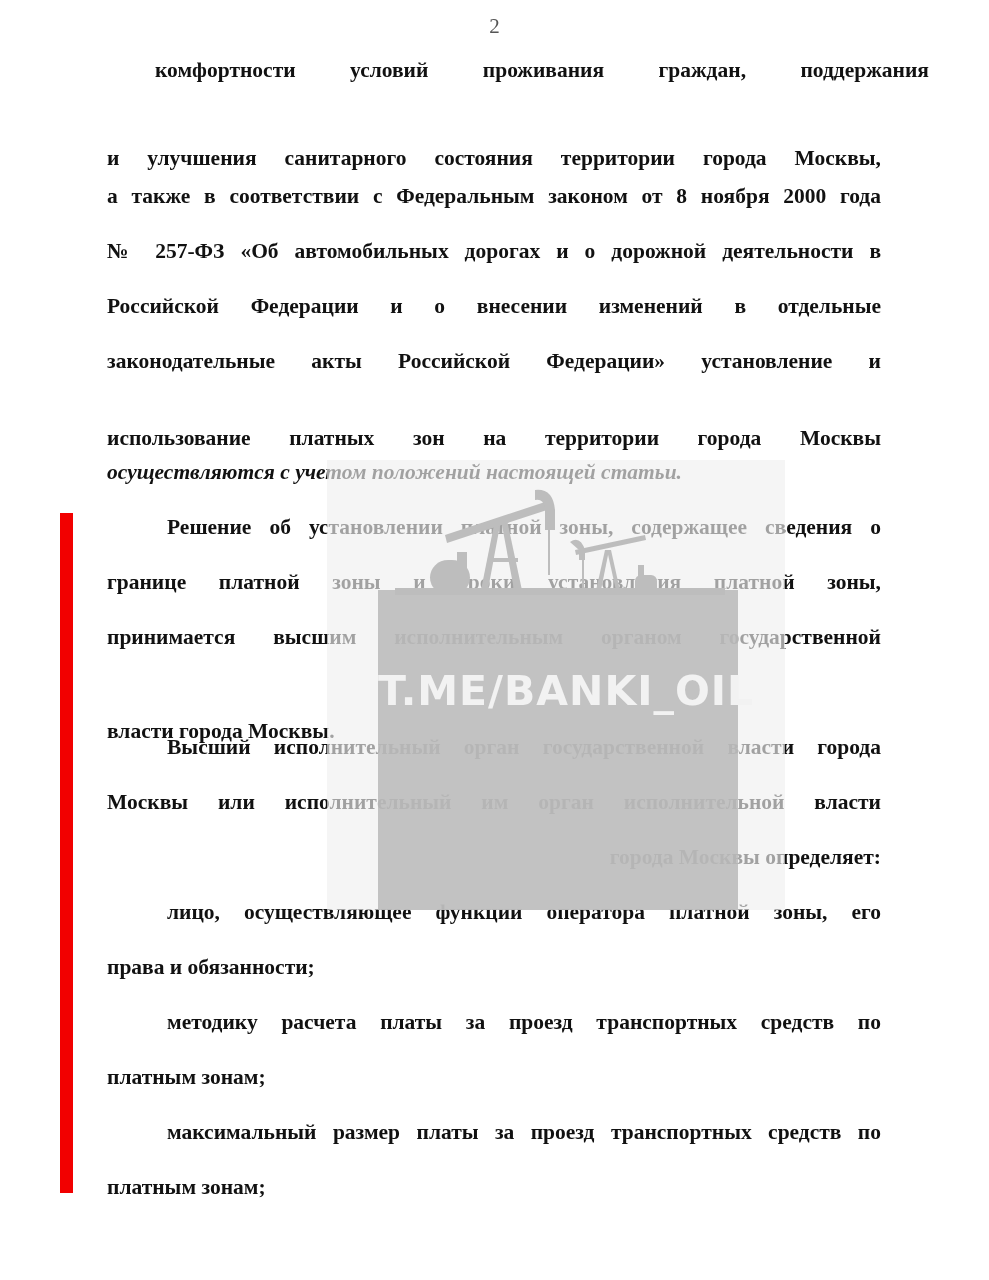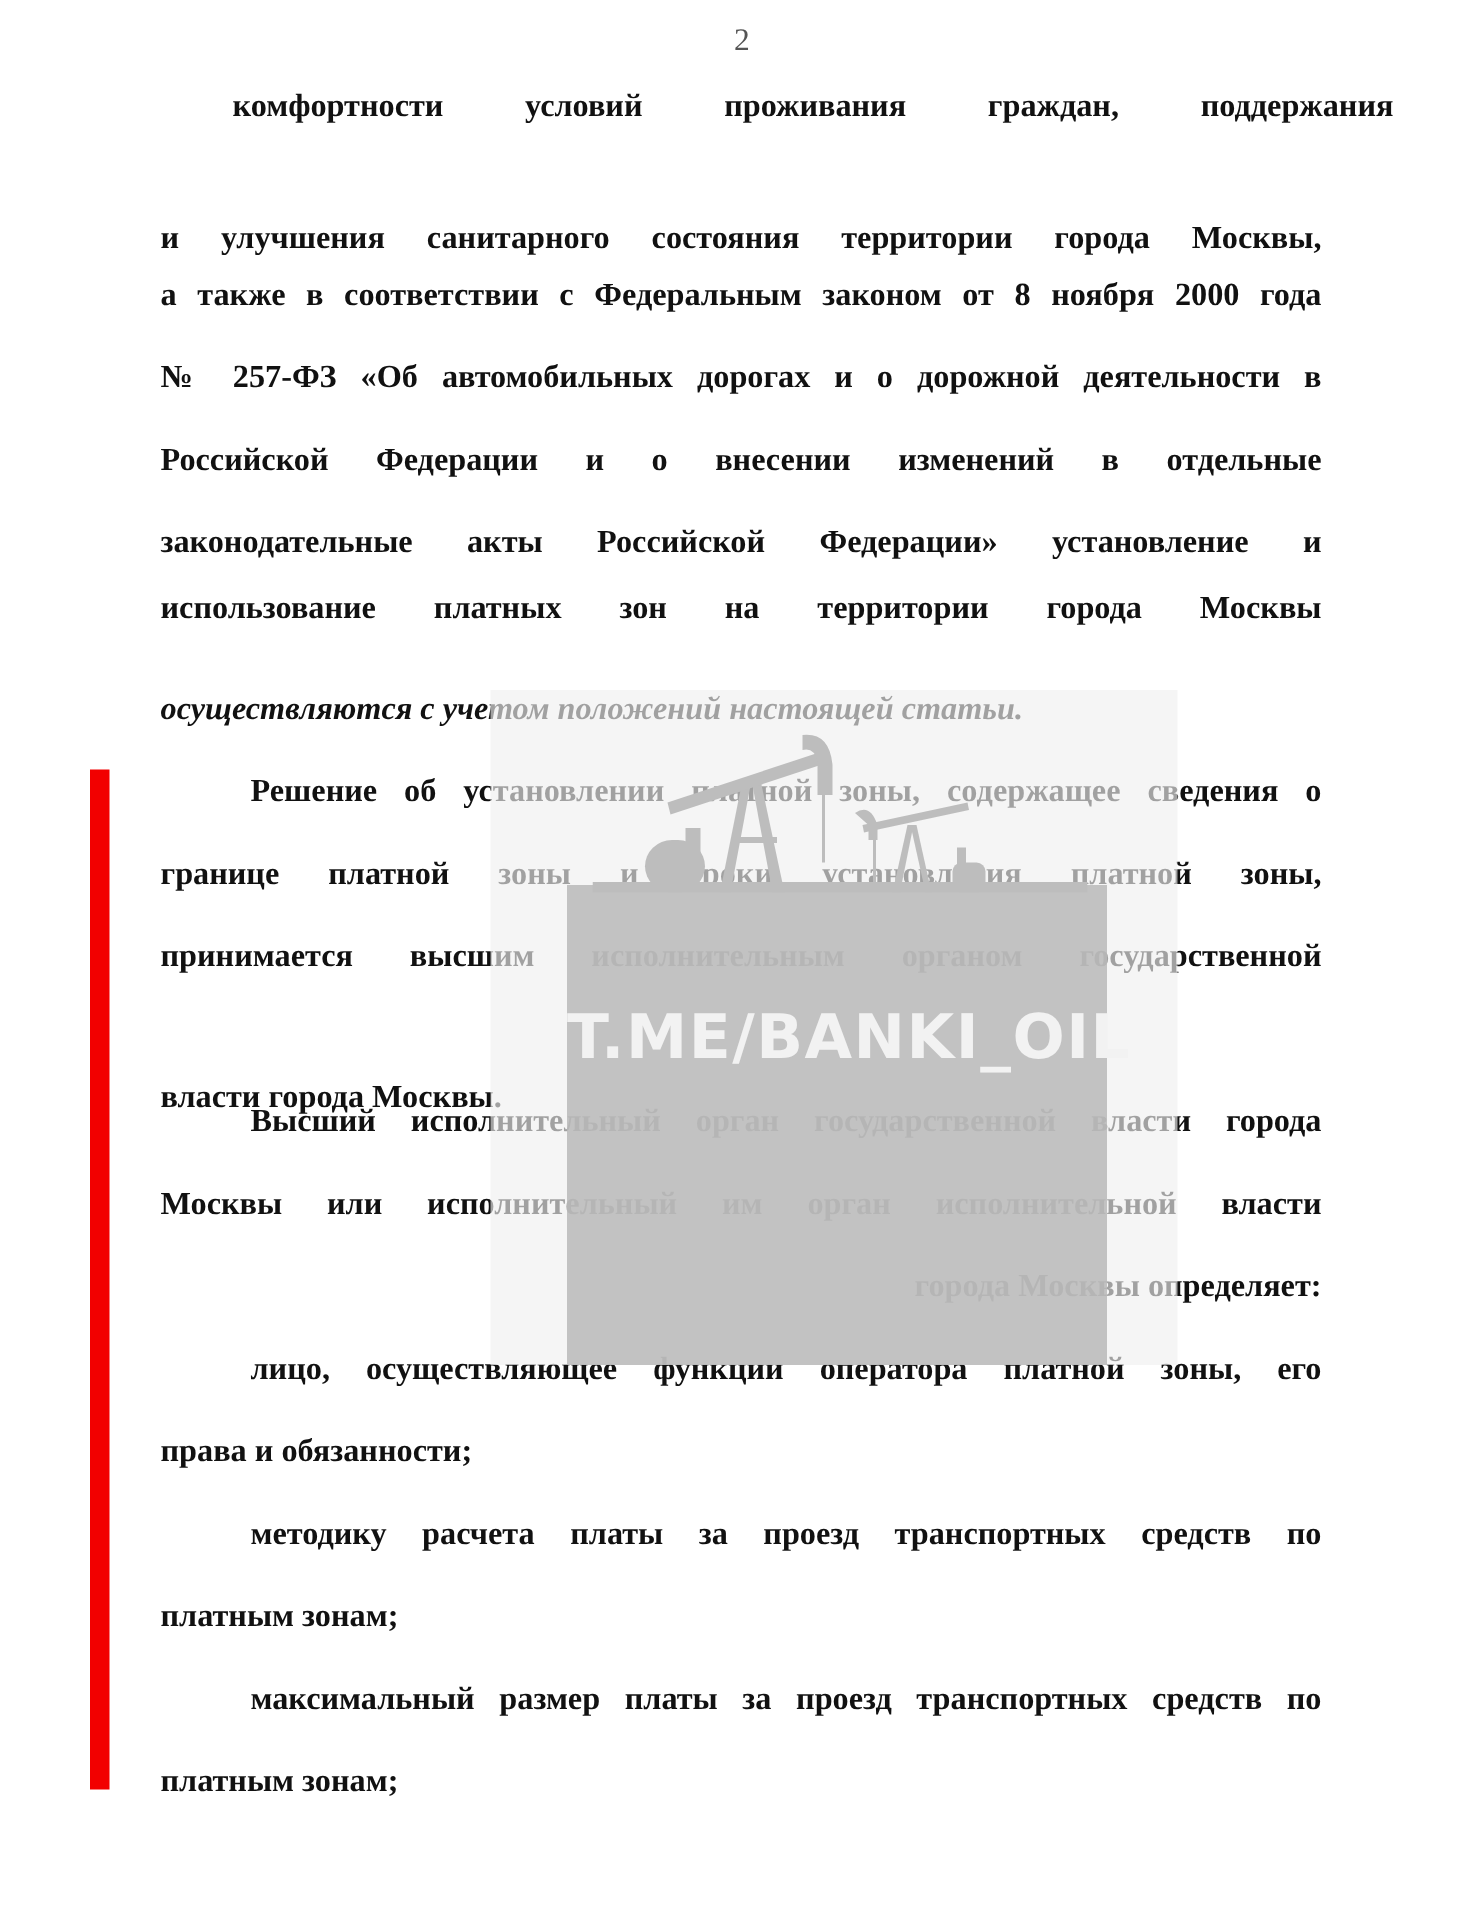--- a/index.html
+++ b/index.html
@@ -96,21 +96,21 @@
 
 <div class="page-number">2</div>
 
 <div id="doc-body">
     <div class="text-line justify" style="top: 56px; margin-left: 48px;">комфортности условий проживания граждан, поддержания</div>
     <div class="text-line justify" style="top: 127px; margin-top: 17px;">и улучшения санитарного состояния территории города Москвы,</div>
     <div class="text-line justify" style="top: 182px;">а также в соответствии с Федеральным законом от 8 ноября 2000 года</div>
     <div class="text-line justify" style="top: 237px;">№ 257-ФЗ «Об автомобильных дорогах  и о дорожной деятельности в</div>
     <div class="text-line justify" style="top: 292px;">Российской Федерации и о внесении изменений в отдельные</div>
     <div class="text-line justify" style="top: 347px;">законодательные акты Российской Федерации» установление и</div>
-    <div class="text-line justify" style="top: 391px;">использование платных зон на территории города Москвы</div>
+    <div class="text-line justify" style="top: 424px;">использование платных зон на территории города Москвы</div>
     <div class="text-line" style="top: 458px; font-style: italic;">осуществляются с учетом положений настоящей статьи.</div>
     <div class="text-line justify indent" style="top: 513px;">Решение об установлении платной зоны,  содержащее сведения о</div>
     <div class="text-line justify" style="top: 568px;">границе платной зоны и сроки установления платной зоны,</div>
     <div class="text-line justify" style="top: 623px;">принимается высшим исполнительным органом государственной</div>
     <div class="text-line" style="top: 678px; margin-top: 39px;">власти города Москвы.</div>
     <div class="text-line justify indent" style="top: 733px;">Высший исполнительный орган государственной власти города</div>
     <div class="text-line justify" style="top: 788px;">Москвы или исполнительный им орган исполнительной власти</div>
     <div class="text-line" style="top: 843px; text-align: right;">города Москвы определяет:</div>
     <div class="text-line justify indent" style="top: 898px;">лицо, осуществляющее функции оператора платной зоны, его</div>
     <div class="text-line" style="top: 953px;">права и обязанности;</div>

